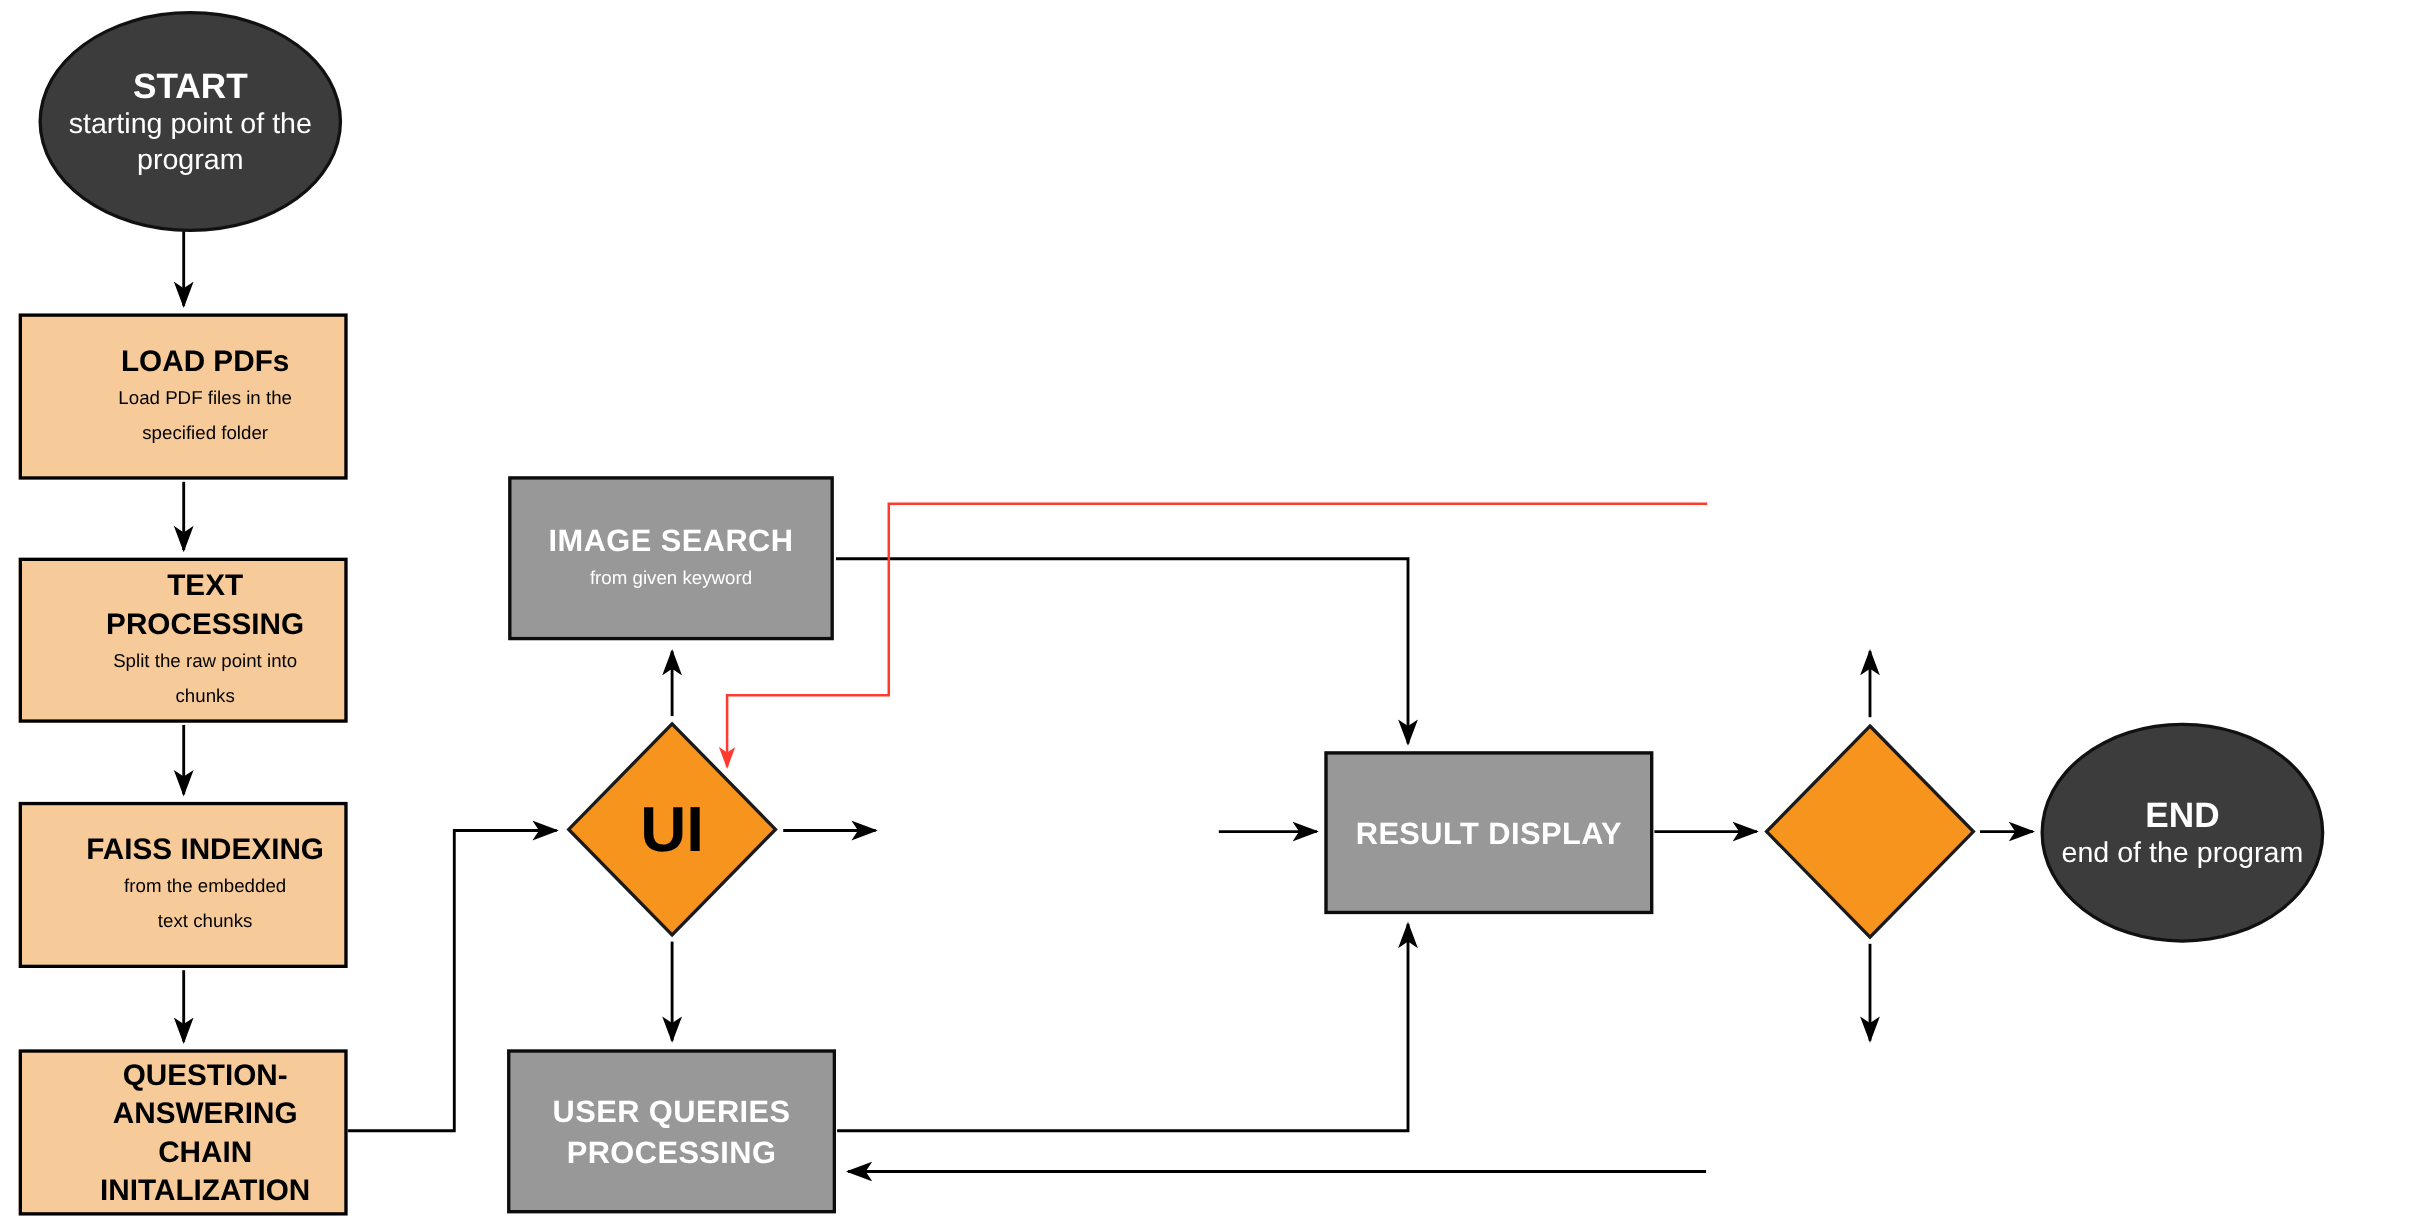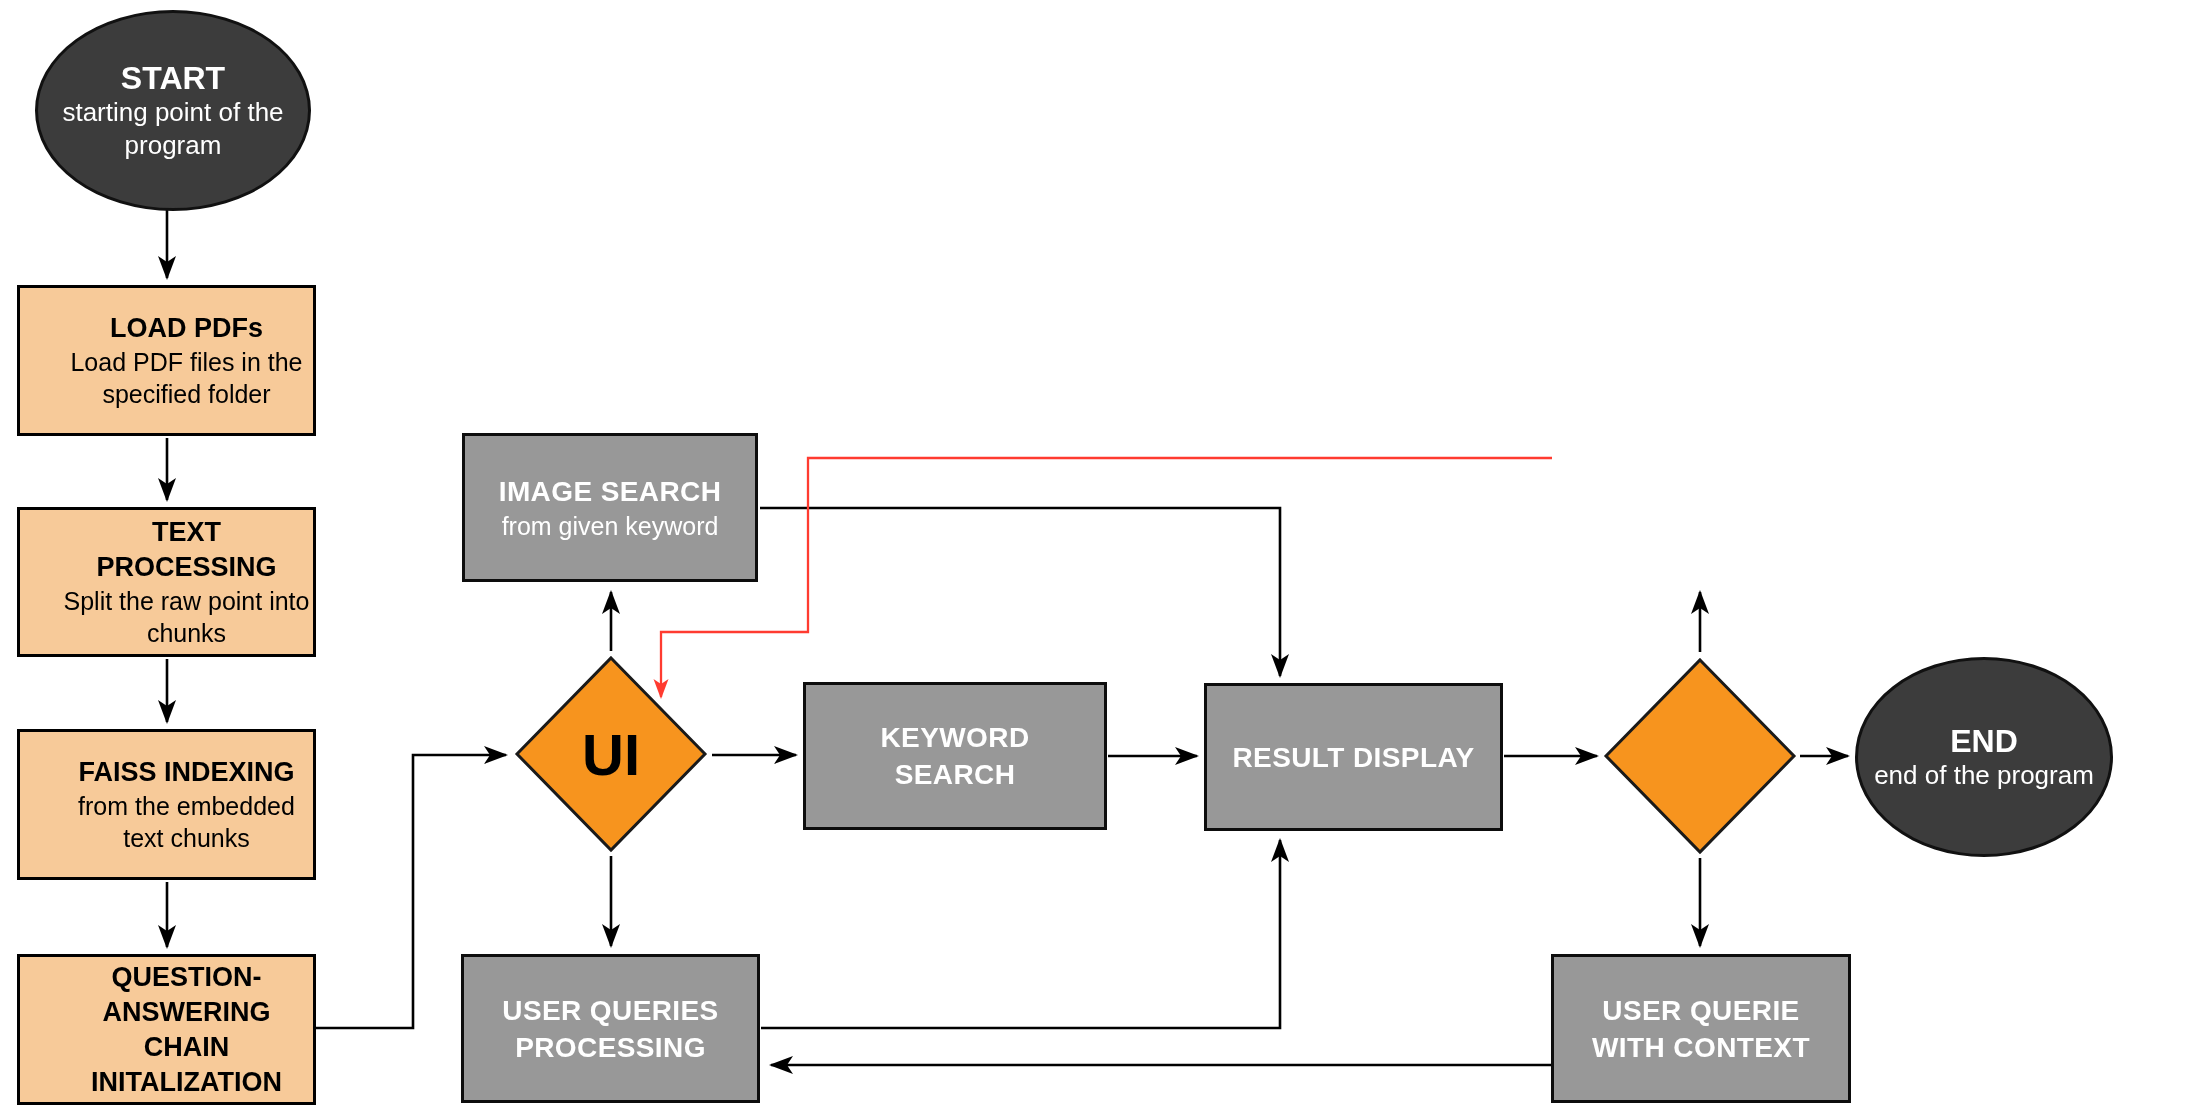--- a/index.html
+++ b/index.html
@@ -32,21 +32,21 @@
   }
   .action{
     background:var(--action_fill); border:3px solid var(--action_border);
     color:var(--action_text);
   }
   .terminal{
     background:var(--terminal_fill); border:3px solid var(--terminal_border);
     border-radius:50%; color:var(--terminal_text);
   }
   .title{font-weight:bold; font-size:27px; line-height:35px;}
-  .sub{font-size:25px; line-height:32px;}
+  .sub{font-size:17px; line-height:32px;}
   .action .title{font-size:28px; line-height:37px; letter-spacing:0.4px;}
   .terminal .title{font-size:32px; line-height:36px;}
   .terminal .sub{font-size:26px; line-height:33px;}
   .diamond-wrap{
     position:absolute; z-index:2; display:flex; align-items:center; justify-content:center;
   }
   .diamond-wrap svg{position:absolute; left:0; top:0;}
   .diamond{fill:var(--decision_fill); stroke:var(--decision_border); stroke-width:3;}
   .diamond-label{
     position:relative; z-index:3; font-weight:bold; font-size:58px; color:var(--text_color);
@@ -119,39 +119,31 @@
     <div class="title">QUESTION-</div>
     <div class="title">ANSWERING CHAIN</div>
     <div class="title">INITALIZATION</div>
   </div>
 
   <div class="node action" style="left:462px;top:433px;width:296px;height:149px">
     <div class="title">IMAGE SEARCH</div>
     <div class="sub">from given keyword</div>
   </div>
 
-  <div class="node action" style="left:803px;top:682px;width:304px;height:148px">
-    <div class="title">KEYWORD</div>
-    <div class="title">SEARCH</div>
-  </div>
 
   <div class="node action" style="left:1204px;top:683px;width:299px;height:148px">
     <div class="title">RESULT DISPLAY</div>
   </div>
 
 
   <div class="node action" style="left:461px;top:954px;width:299px;height:149px">
     <div class="title">USER QUERIES</div>
     <div class="title">PROCESSING</div>
   </div>
 
-  <div class="node action" style="left:1551px;top:954px;width:300px;height:149px">
-    <div class="title">USER QUERIE</div>
-    <div class="title">WITH CONTEXT</div>
-  </div>
 
   <div class="diamond-wrap" style="left:514px;top:655px;width:194px;height:198px">
     <svg width="194" height="198" viewBox="0 0 194 198">
       <polygon class="diamond" points="97,3 191,99 97,195 3,99"></polygon>
     </svg>
     <div class="diamond-label">UI</div>
   </div>
 
   <div class="diamond-wrap" style="left:1603px;top:657px;width:194px;height:198px">
     <svg width="194" height="198" viewBox="0 0 194 198">

